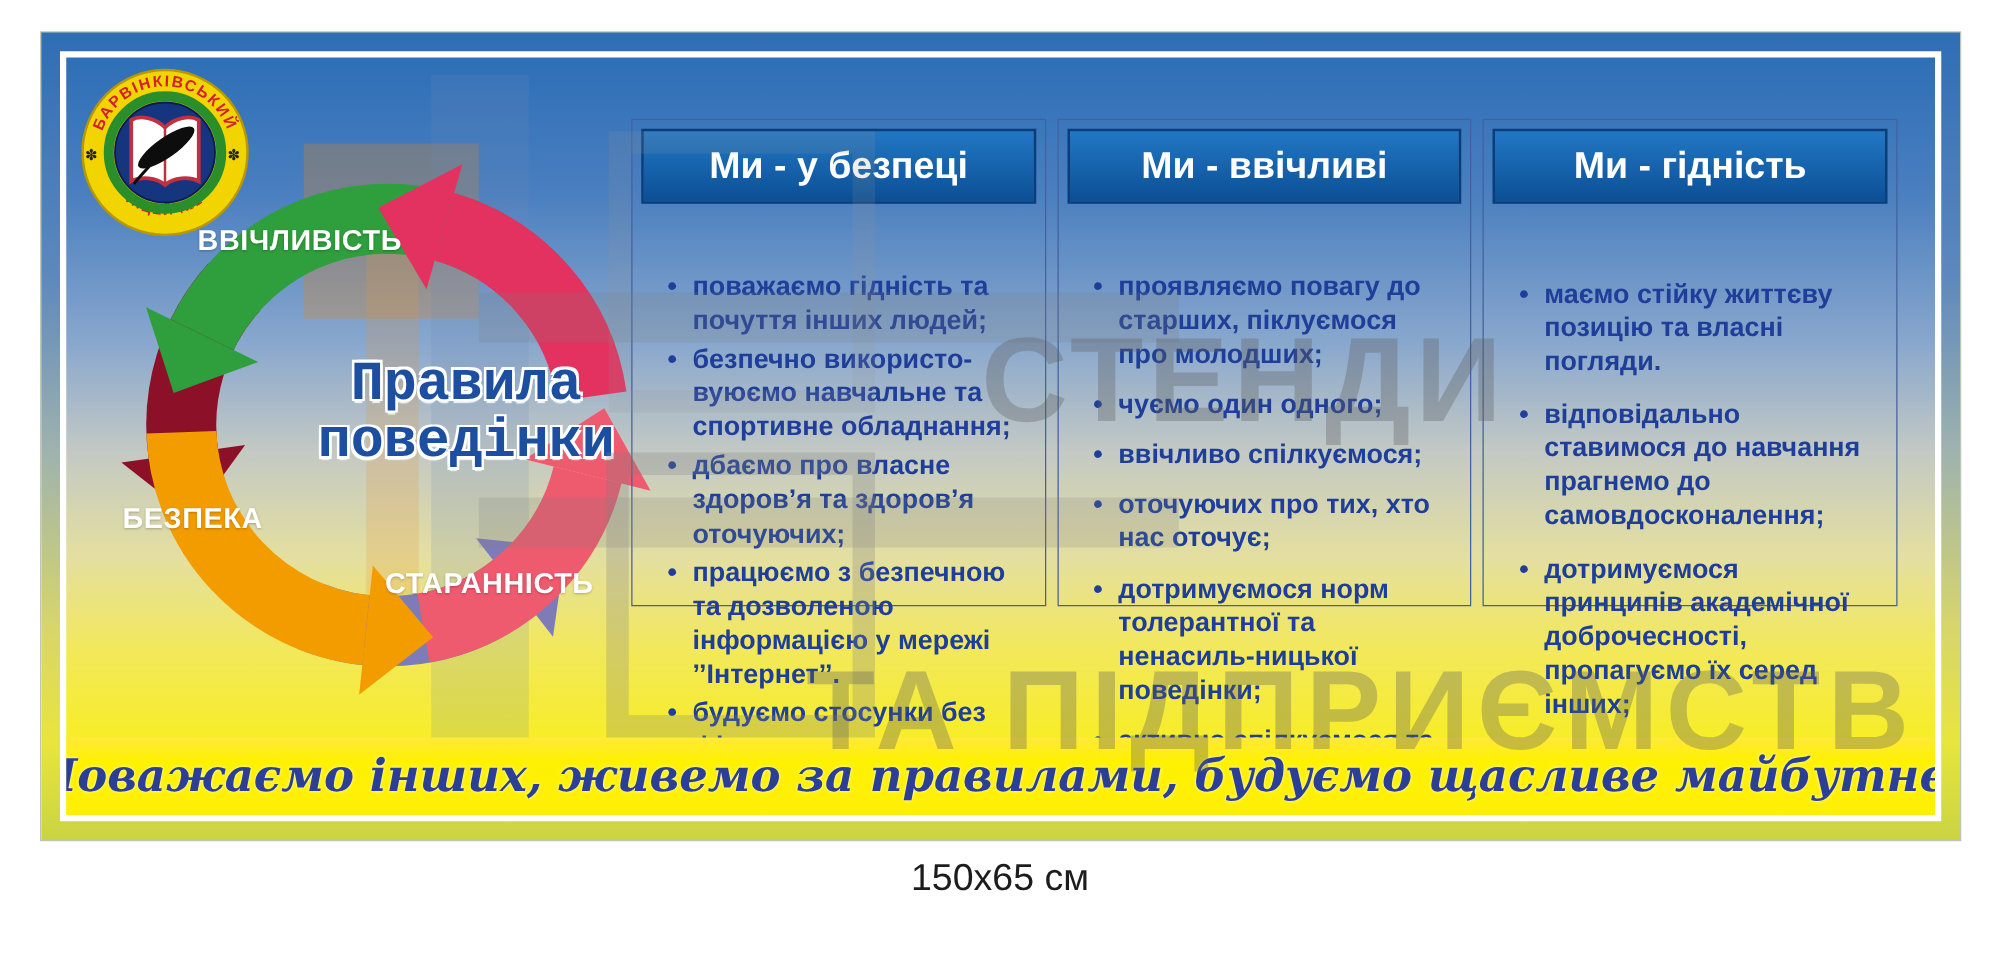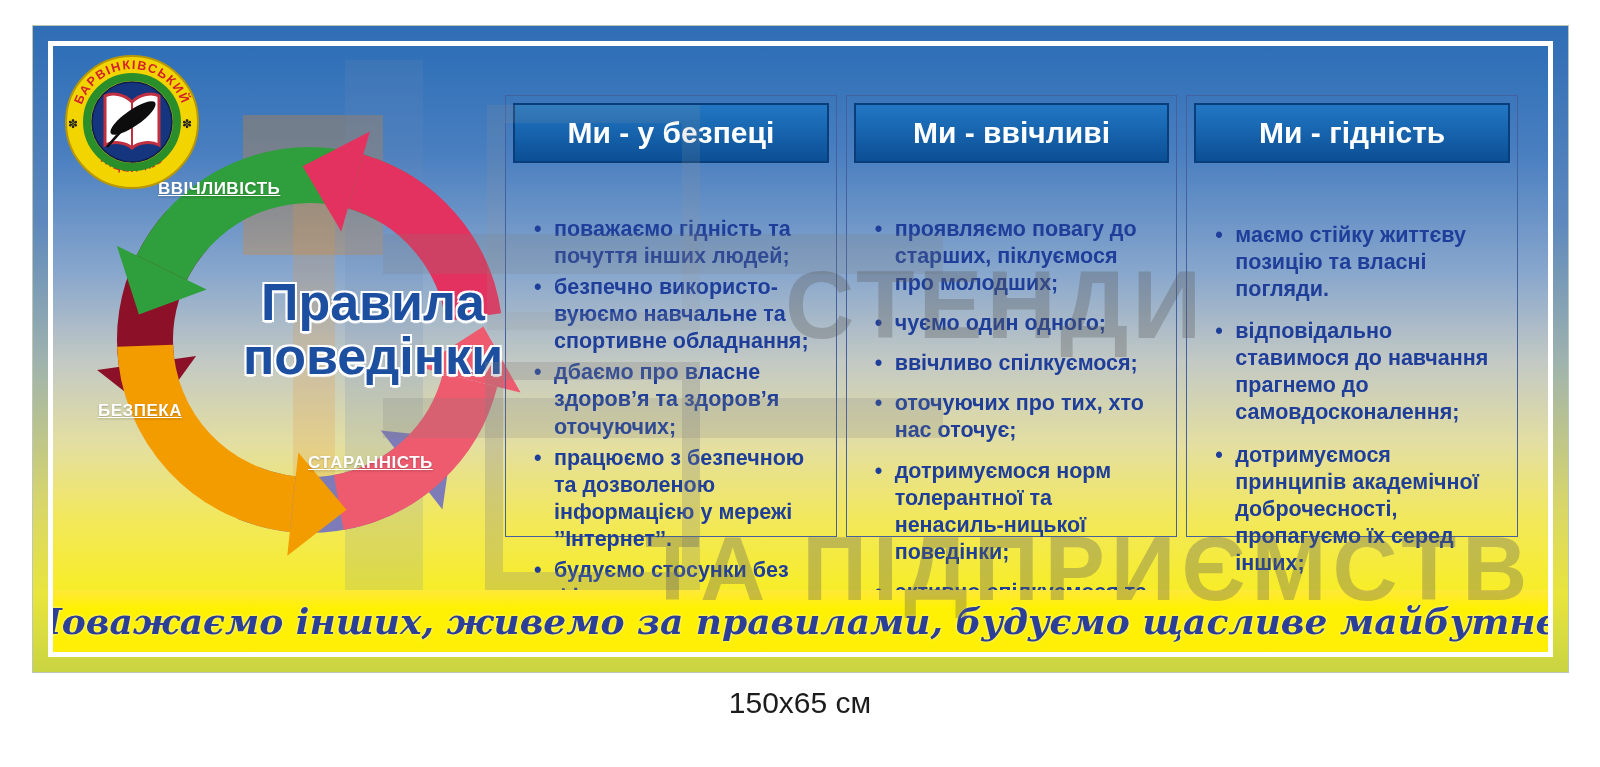--- a/index.html
+++ b/index.html
@@ -18,31 +18,31 @@
   .bar1{left:240px;top:124px;width:42px;height:330px;background:rgba(226,150,60,.22);z-index:1;}
   .bar2{left:292px;top:14px;width:78px;height:545px;background:rgba(110,140,185,.18);z-index:1;}
   .frame1{left:432px;top:316px;width:215px;height:228px;border:18px solid rgba(130,130,130,.28);box-sizing:border-box;z-index:28;}
   .frame2{left:434px;top:59px;width:213px;height:225px;border:18px solid rgba(150,150,150,.16);box-sizing:border-box;z-index:28;}
   .hbar1{left:330px;top:188px;width:560px;height:40px;background:rgba(125,125,125,.20);z-index:28;}
   .hbar2{left:330px;top:352px;width:560px;height:40px;background:rgba(125,125,125,.20);z-index:28;}
   
   .logo{position:absolute;left:9px;top:6px;width:140px;height:140px;z-index:4;}
   
   .diagram{position:absolute;left:22px;top:49px;width:470px;height:470px;z-index:2;}
-  .arrow-label{position:absolute;z-index:3;color:#ffffff;font-weight:bold;font-size:17px;
-               letter-spacing:.5px;text-shadow:0 1px 2px rgba(0,0,0,.25);text-decoration:underline;}
+  .arrow-label{position:absolute;z-index:3;color:#ffffff;font-weight:bold;font-size:23px;
+               letter-spacing:.5px;text-shadow:0 1px 2px rgba(0,0,0,.25);}
   .lbl-politeness{left:105px;top:133px;}
   .lbl-safety{left:45px;top:355px;}
   .lbl-diligence{left:255px;top:407px;}
   
-  .board-title{position:absolute;left:170px;top:229px;width:300px;text-align:center;z-index:3;
-       font-family:Liberation Sans, sans-serif;font-weight:bold;font-size:52px;line-height:1.04;color:#1d4fa0;
+  .board-title{position:absolute;left:170px;top:240px;width:300px;text-align:center;z-index:3;
+       font-family:Liberation Mono, monospace;font-weight:bold;font-size:44px;line-height:1.04;color:#1d4fa0;
        text-shadow:-2px -2px 0 #fff,2px -2px 0 #fff,-2px 2px 0 #fff,2px 2px 0 #fff,0 3px 1px rgba(255,255,255,.9);}
   
-  .columns{position:absolute;left:452px;top:49px;width:1013px;height:442px;display:flex;gap:9px;z-index:5;}
+  .columns{position:absolute;left:452px;top:49px;width:1013px;height:390px;display:flex;gap:9px;z-index:5;}
   .panel{flex:1;border:1px solid #44609e;box-sizing:border-box;display:flex;flex-direction:column;}
   .panel-header{margin:7px;height:56px;flex:0 0 56px;display:flex;align-items:center;justify-content:center;
        background:linear-gradient(180deg,#2277c4 0%,#0b4f95 100%);border:2px solid #0a3e7a;
        color:#ffffff;font-weight:bold;font-size:30px;}
   .rules{list-style:none;margin:12px;padding:34px 10px 0 14px;}
   .rules li{position:relative;padding-left:22px;color:#1e3e9a;font-weight:bold;
        font-size:21.5px;line-height:1.26;margin-bottom:4px;}
   .rules li::before{content:"•";position:absolute;left:2px;}
   .col2 .rules li{margin-bottom:13px;}
   .col3 .rules{padding-top:40px;}

